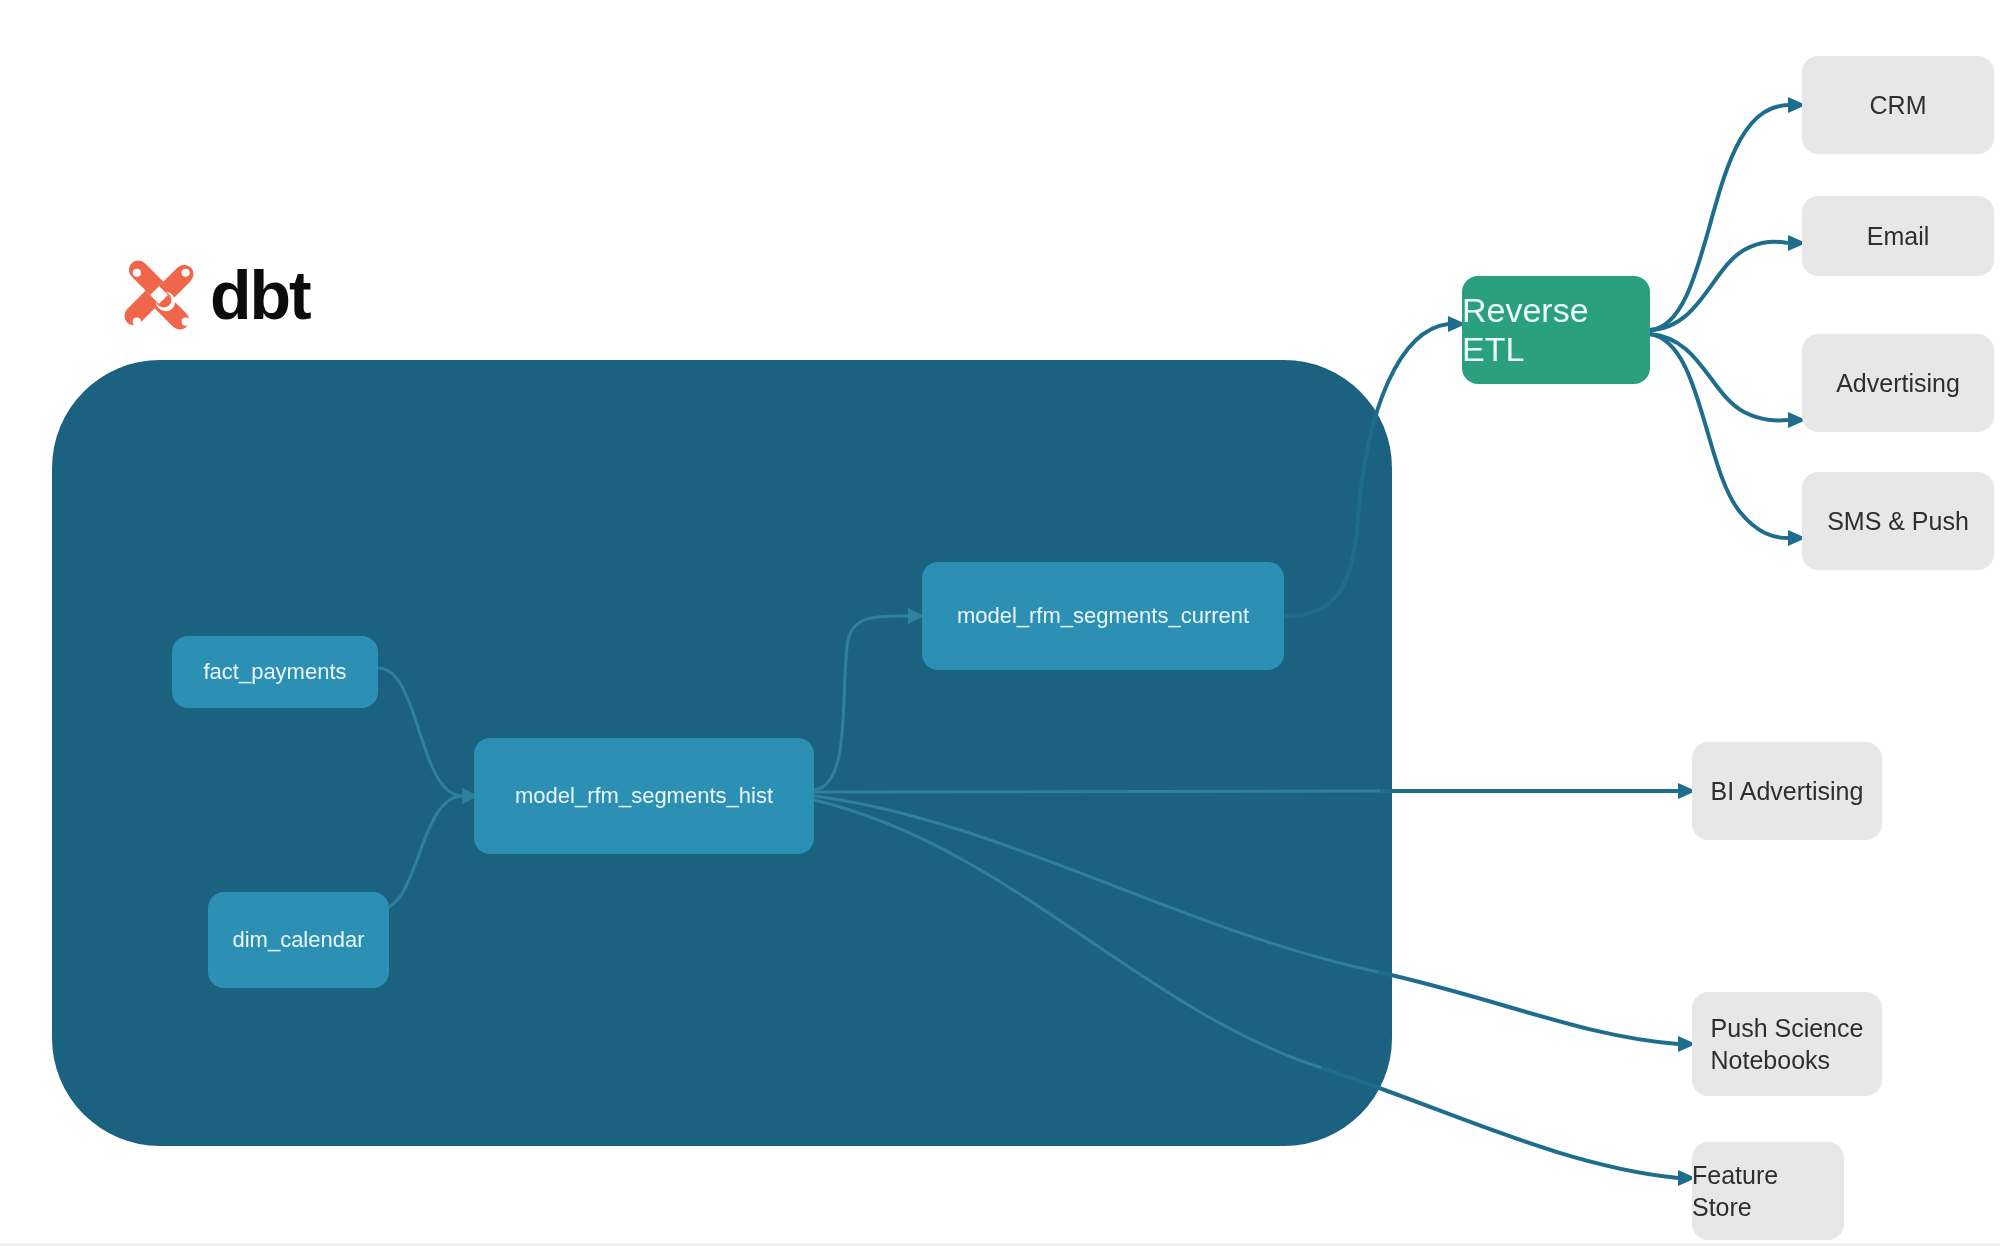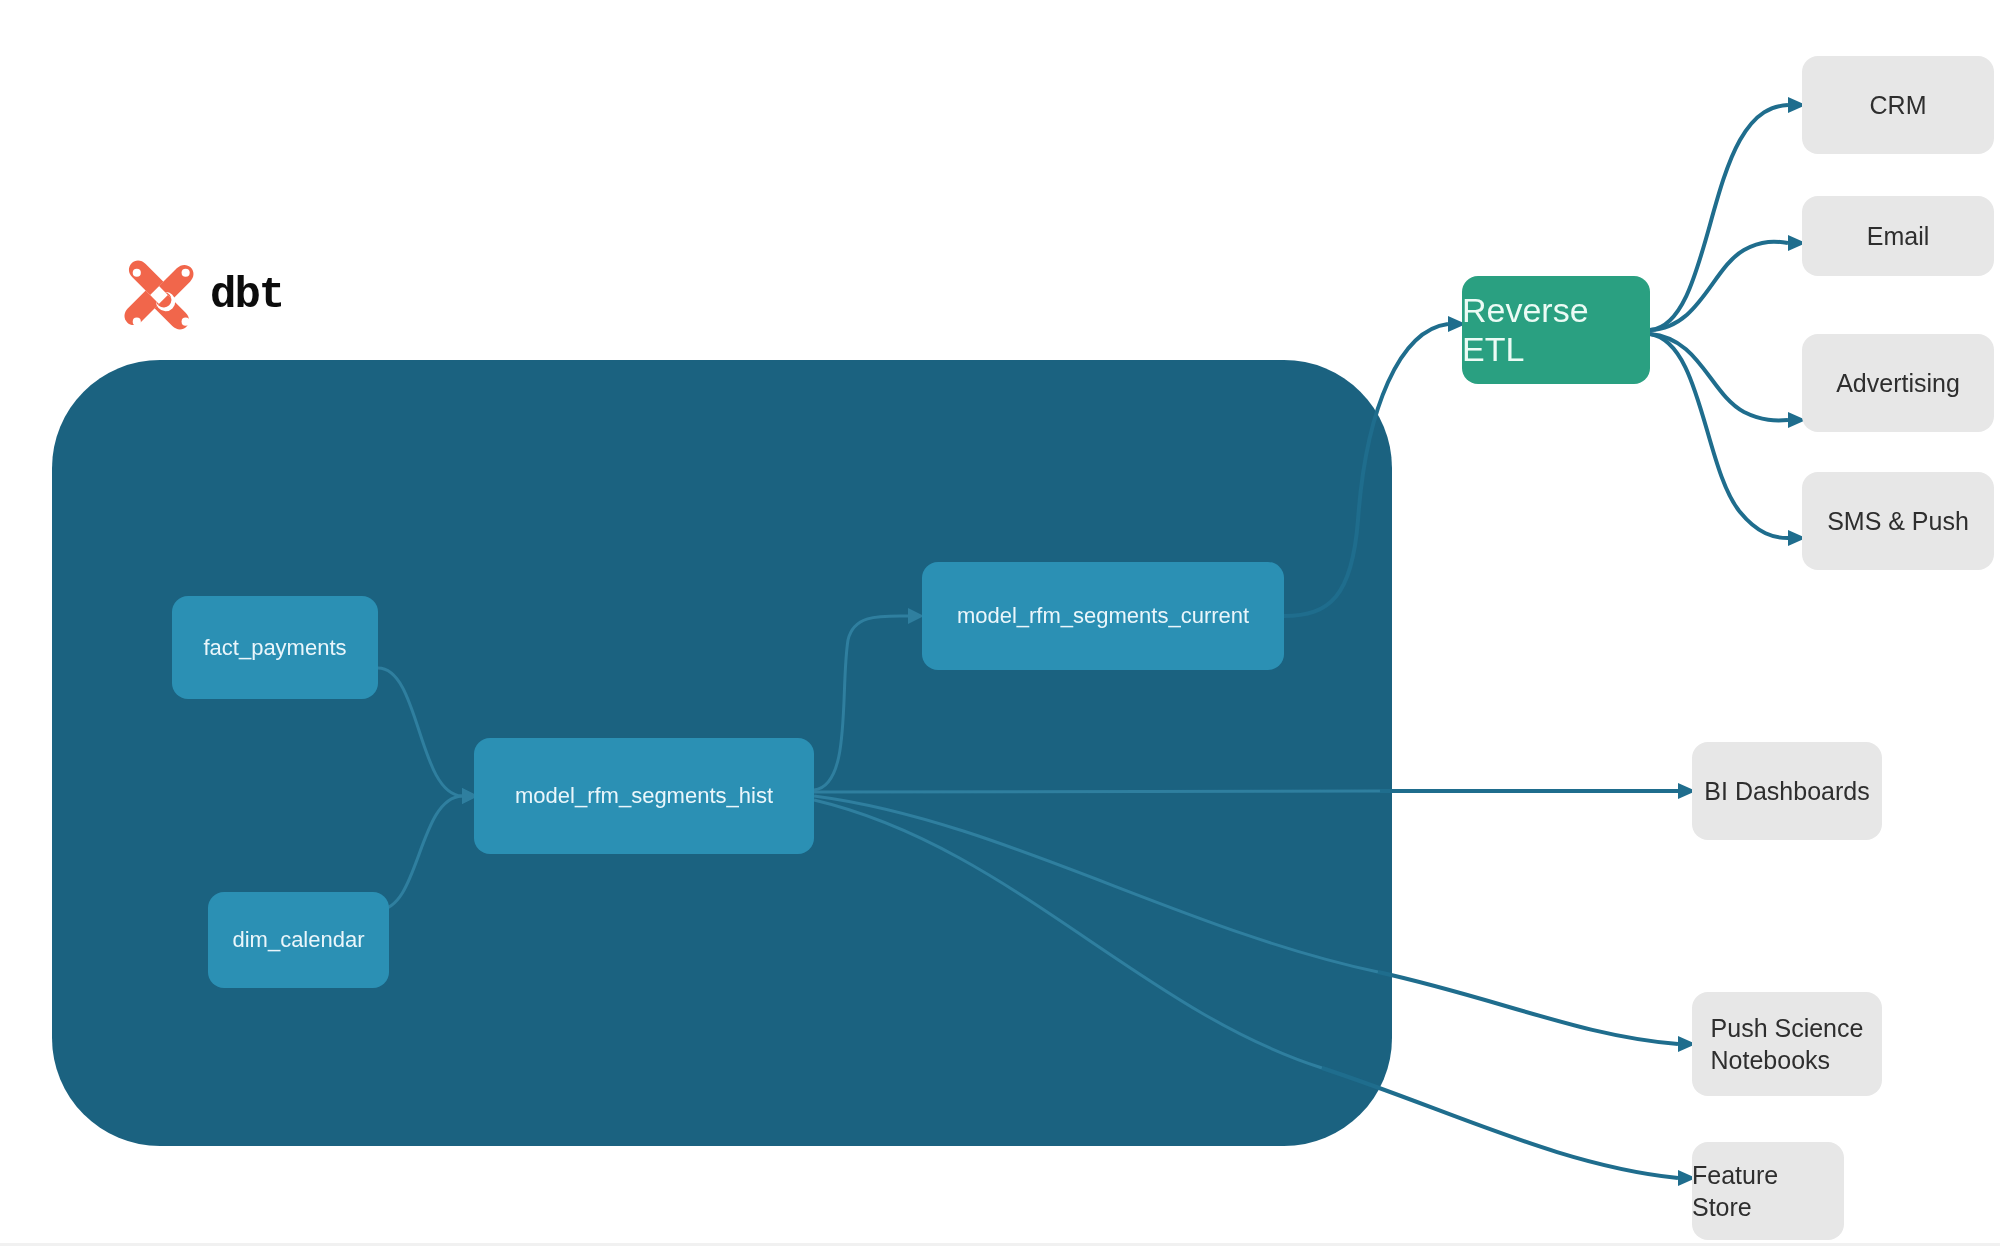--- a/index.html
+++ b/index.html
@@ -18,23 +18,23 @@
     background:#f1f1f1;
   }
 
   
   .dbt-logo{
     position:absolute;left:122px;top:258px;
     display:flex;align-items:center;gap:14px;
   }
   .dbt-mark{width:74px;height:74px;display:block;}
   .dbt-word{
-    font-size:44px;font-weight:bold;color:#0c0c0c;
+    font-size:68px;font-weight:bold;color:#0c0c0c;
     letter-spacing:-2px;line-height:1;
-    font-family:Liberation Mono, monospace;
+    font-family:Liberation Sans, sans-serif;
   }
 
   
   .project-container{
     position:absolute;
     left:52px;top:360px;
     width:1340px;height:786px;
     background:#1b6280;
     border-radius:108px;
   }
@@ -60,21 +60,21 @@
     font-size:34px;
   }
   .node-grey{
     background:#e7e7e7;
     border-radius:16px;
     color:#2e2e2e;
     font-size:25px;
     line-height:1.28;
   }
 
-  #n-fact{left:172px;top:596px;width:206px;height:103px;}
+  #n-fact{left:172px;top:636px;width:206px;height:72px;}
   #n-dim{left:172px;top:892px;width:181px;height:96px;margin-left:36px;}
   #n-hist{left:474px;top:738px;width:340px;height:116px;}
   #n-current{left:922px;top:562px;width:362px;height:108px;}
 
   #n-retl{left:1462px;top:276px;width:188px;height:108px;}
 
   #n-crm{left:1802px;top:56px;width:192px;height:98px;}
   #n-email{left:1802px;top:196px;width:192px;height:80px;}
   #n-adv{left:1802px;top:334px;width:192px;height:98px;}
   #n-sms{left:1802px;top:472px;width:192px;height:98px;}
@@ -176,21 +176,21 @@
     <span>Email</span>
   </div>
   <div class="node node-grey" id="n-adv">
     <span>Advertising</span>
   </div>
   <div class="node node-grey" id="n-sms">
     <span>SMS &amp; Push</span>
   </div>
 
   <div class="node node-grey" id="n-bi">
-    <span>BI Dashboards</span>
+    <span>BI Advertising</span>
   </div>
   <div class="node node-grey" id="n-ds">
     <span>
       <span>Push Science</span><br>
       <span>Notebooks</span>
     </span>
   </div>
   <div class="node node-grey" id="n-fs">
     <span>Feature Store</span>
   </div>

